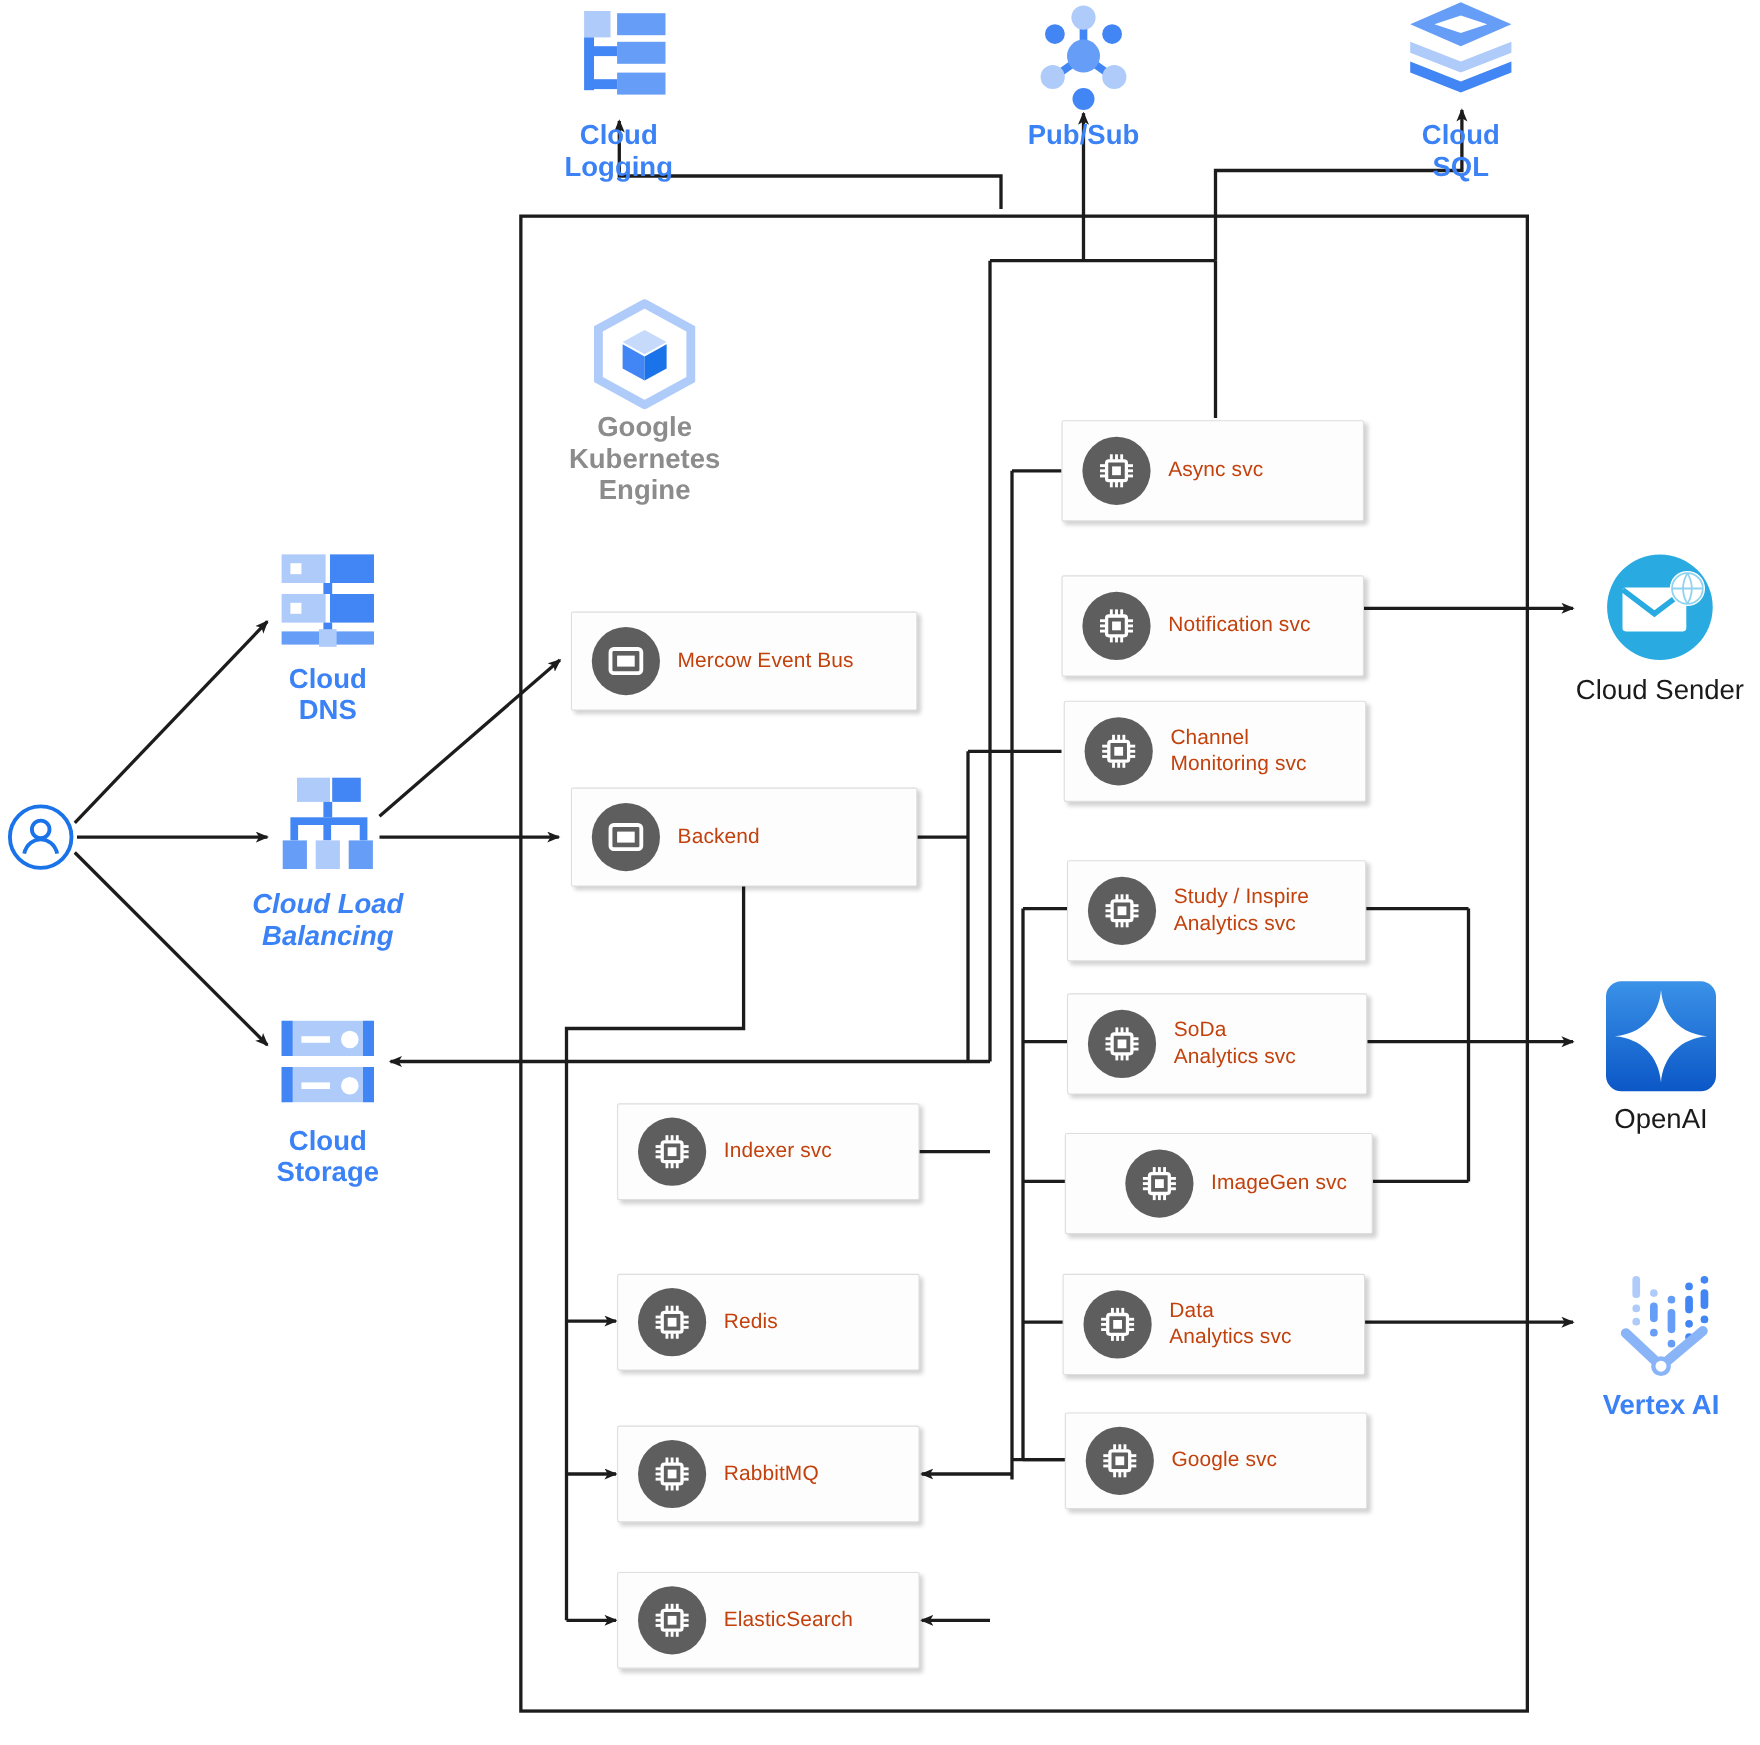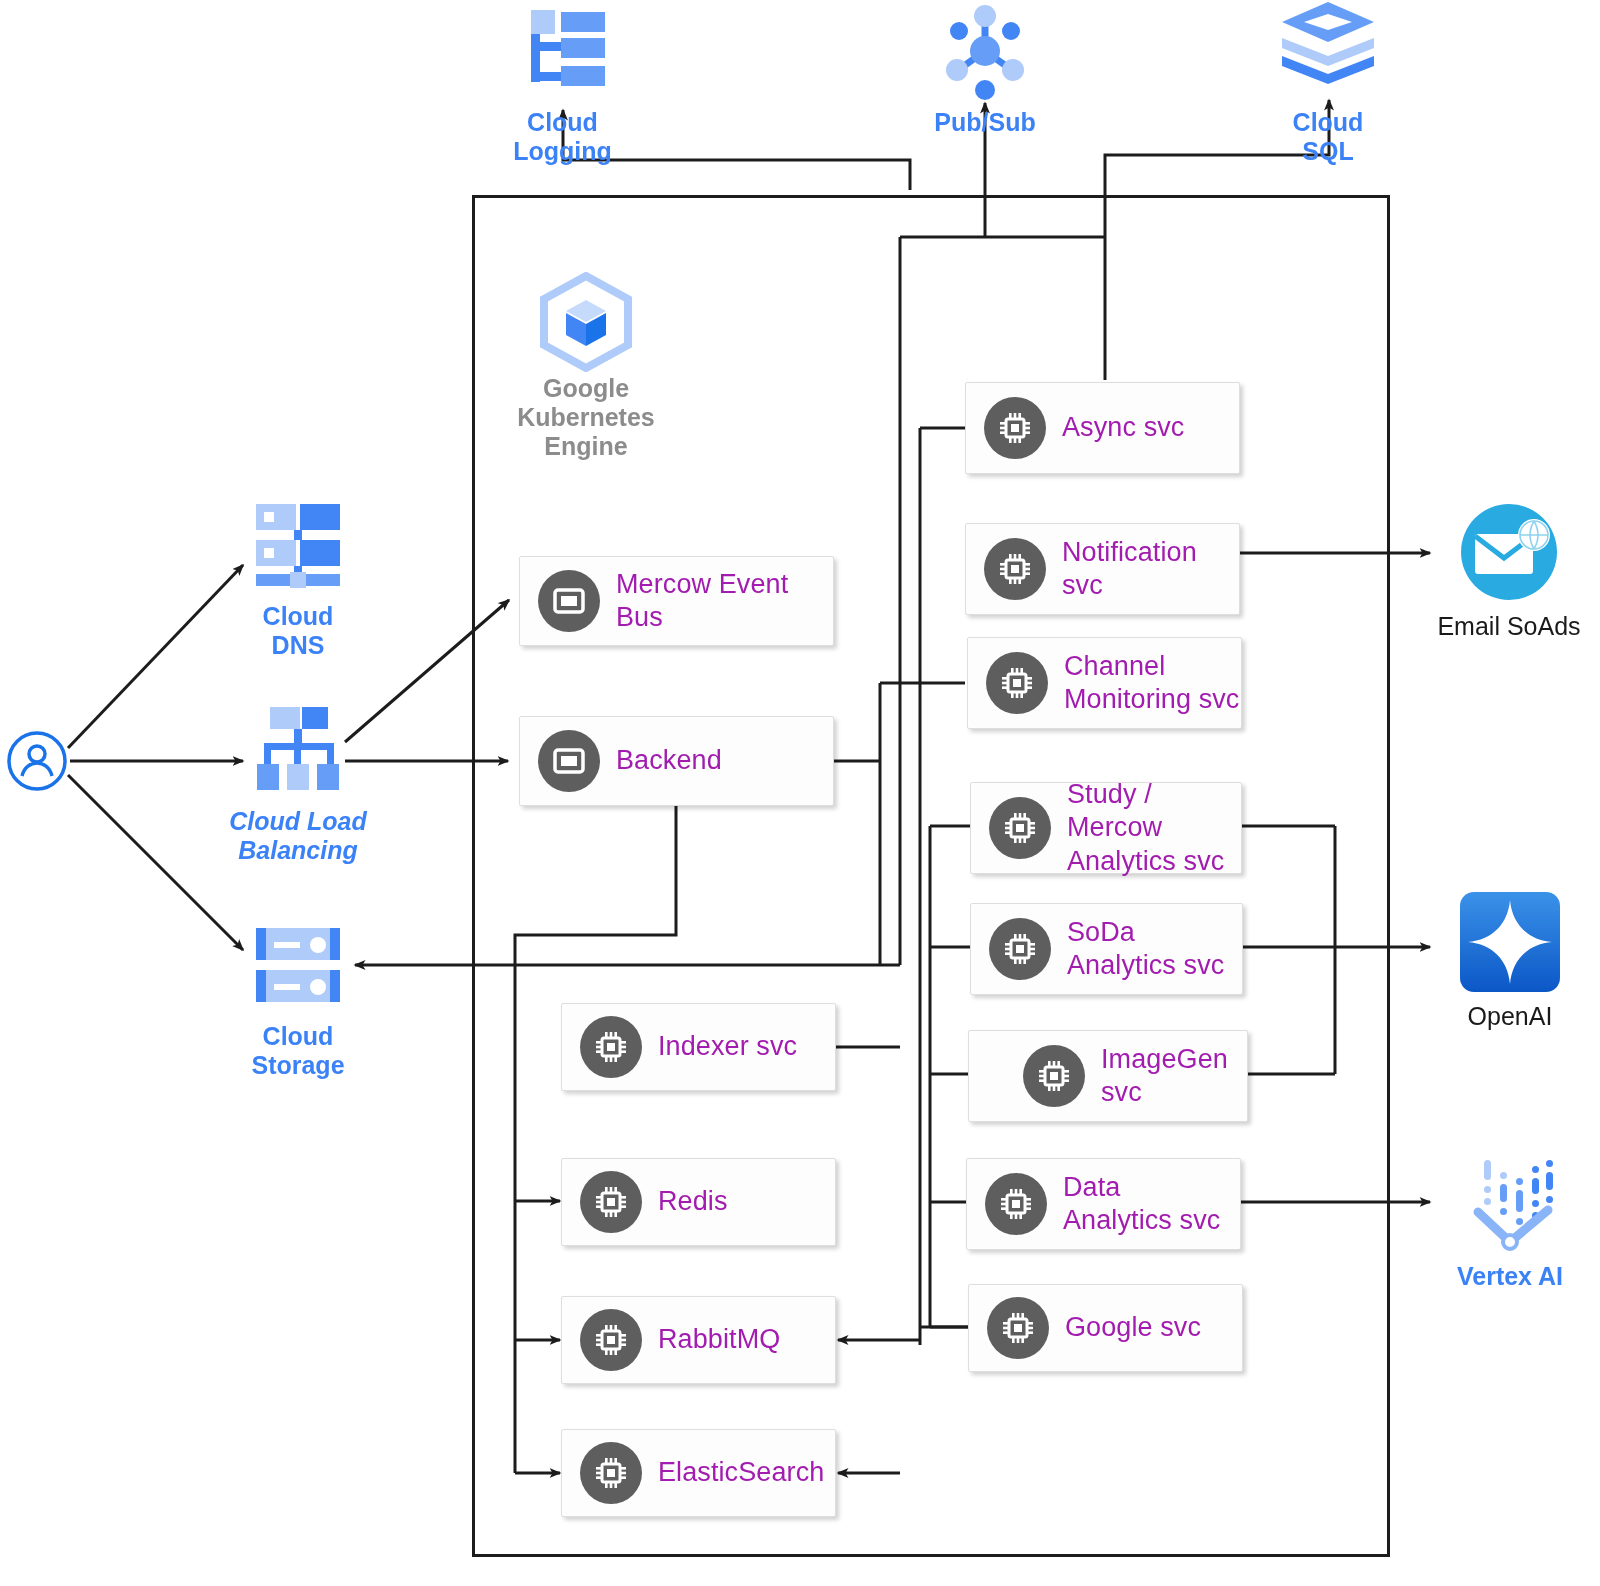--- a/index.html
+++ b/index.html
@@ -4,21 +4,21 @@
 <style>
   html,body{margin:0;padding:0;background:#ffffff;}
   body{font-family:"Liberation Sans","DejaVu Sans",sans-serif;}
   #stage{position:relative;width:1600px;height:1586px;background:#fff;overflow:hidden;}
   svg.wires{position:absolute;left:0;top:0;width:1600px;height:1586px;pointer-events:none;}
 
   
   .node{position:absolute;background:#fdfdfd;border:1px solid #dedede;border-radius:2px;
         box-shadow:3px 3px 4px rgba(0,0,0,.18);display:flex;align-items:center;box-sizing:border-box;}
   .node .ico{flex:0 0 auto;margin-left:18px;margin-right:16px;}
-  .node .lbl{font-size:27px;color:#a21caf;line-height:1.24;white-space:pre-line;letter-spacing:.1px;}
+  .node .lbl{font-size:19px;color:#c2410c;line-height:1.24;white-space:pre-line;letter-spacing:.1px;}
 
   
   .circ{width:62px;height:62px;border-radius:50%;background:#5e5e5e;display:flex;
         align-items:center;justify-content:center;}
   .circ svg{display:block;}
 
   
   .gicon{position:absolute;text-align:center;}
   .gicon .art{margin:0 auto;}
   .gicon .cap{margin-top:4px;font-size:25px;line-height:1.16;color:#3b82f6;font-weight:bold;white-space:pre-line;}
@@ -333,21 +333,21 @@
               <rect x="2" y="11" width="5" height="2.6"></rect>
               <rect x="2" y="15.7" width="5" height="2.6"></rect>
               <rect x="2" y="20.4" width="5" height="2.6"></rect>
               <rect x="27" y="11" width="5" height="2.6"></rect>
               <rect x="27" y="15.7" width="5" height="2.6"></rect>
               <rect x="27" y="20.4" width="5" height="2.6"></rect>
             </g>
           </svg>
         </span>
       </span>
-    <span class="lbl">Study / Mercow
+    <span class="lbl">Study / Inspire
 Analytics svc</span>
   </div>
 
   <div class="node" style="left:970px;top:903px;width:273px;height:92px;">
     <span class="ico">
         <span class="circ">
           <svg width="34" height="34" viewBox="0 0 34 34">
             <rect x="8" y="8" width="18" height="18" rx="2" fill="none" stroke="#fff" stroke-width="3"></rect>
             <rect x="13" y="13" width="8" height="8" fill="#fff"></rect>
             <g fill="#fff">
@@ -556,21 +556,21 @@
 
   <div class="gicon" style="left:1418px;top:500px;width:182px;">
     <svg class="art" width="104" height="104" viewBox="0 0 104 104">
       <circle cx="52" cy="52" r="48" fill="#29abe2"></circle>
       <rect x="18" y="34" width="58" height="40" rx="3" fill="#fff"></rect>
       <path d="M18 36 L47 58 L76 36" fill="none" stroke="#29abe2" stroke-width="5"></path>
       <circle cx="77" cy="35" r="16" fill="#fff"></circle>
       <circle cx="77" cy="35" r="14" fill="none" stroke="#8fd3f0" stroke-width="1.6"></circle>
       <path d="M63 35 H91 M77 21 Q85 35 77 49 M77 21 Q69 35 77 49" fill="none" stroke="#8fd3f0" stroke-width="1.6"></path>
     </svg>
-    <div class="cap dark">Email SoAds</div>
+    <div class="cap dark">Cloud Sender</div>
   </div>
 
   <div class="gicon" style="left:1430px;top:890px;width:160px;">
     <svg class="art" width="104" height="104" viewBox="0 0 104 104">
       <defs>
         <linearGradient id="oaig" x1="0" y1="0" x2="0" y2="1">
           <stop offset="0" stop-color="#3b92e8"></stop>
             <stop offset="1" stop-color="#0b57c7"></stop>
         </linearGradient>
       </defs>

